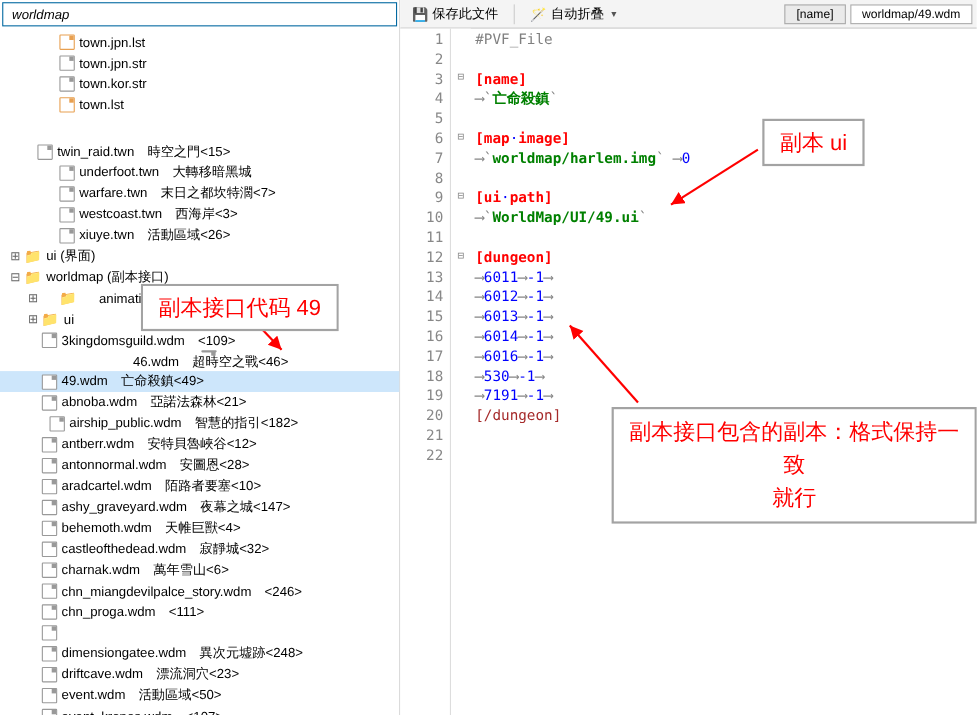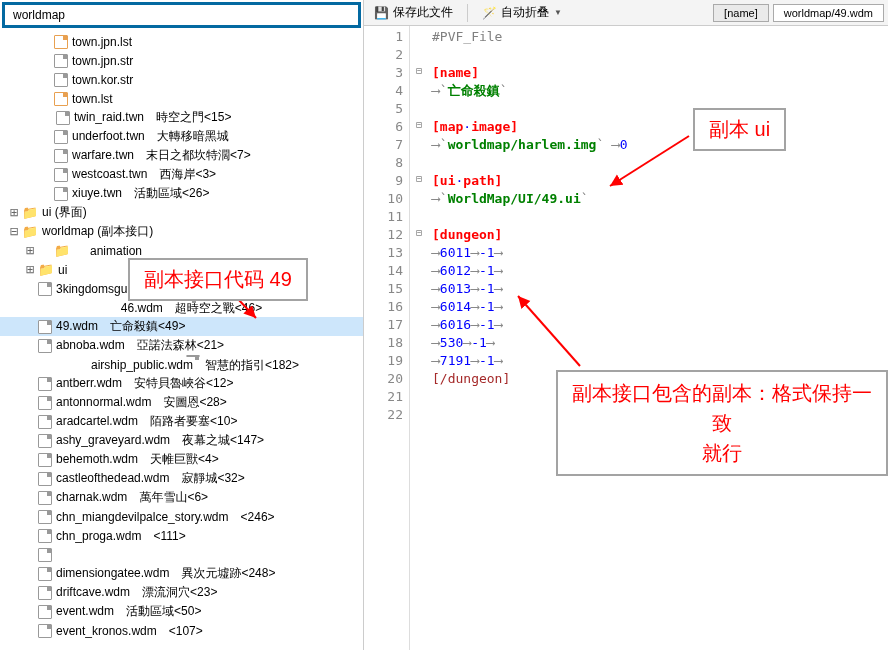--- a/index.html
+++ b/index.html
@@ -19,24 +19,25 @@
 }
 .left-panel {
   width: 364px;
   border-right: 1px solid #ccc;
   display: flex;
   flex-direction: column;
   background: #fff;
 }
 .tree-header {
   padding: 3px 8px;
-  border: 3px solid #0369a1;
+  border: 1px solid #0369a1;
   margin: 2px;
   background: #fff;
   font-size: 12px;
+  font-style: italic;
 }
 .tree {
   flex: 1;
   overflow-y: auto;
   padding: 2px 0;
   font-size: 12px;
 }
 .tree-row {
   display: flex;
   align-items: center;
@@ -209,21 +210,21 @@
         <div class="tree-row" style="padding-left: 40px;">
           <span class="expander none"></span>
           <span class="icon icon-file-gray"></span>
           <span class="tree-label">town.kor.str</span>
         </div>
         <div class="tree-row" style="padding-left: 40px;">
           <span class="expander none"></span>
           <span class="icon icon-file-orange"></span>
           <span class="tree-label">town.lst</span>
         </div>
-        <div class="tree-row" style="padding-left: 42px;">
+        <div class="tree-row" style="padding-left: 20px; margin-top: 24px;">
           <span class="expander none"></span>
           <span class="icon icon-file-gray"></span>
           <span class="tree-label">twin_raid.twn<span class="meta">時空之門&lt;15&gt;</span></span>
         </div>
         <div class="tree-row" style="padding-left: 40px;">
           <span class="expander none"></span>
           <span class="icon icon-file-gray"></span>
           <span class="tree-label">underfoot.twn<span class="meta">大轉移暗黑城</span></span>
         </div>
         <div class="tree-row" style="padding-left: 40px;">
@@ -274,21 +275,21 @@
         <div class="tree-row selected" style="padding-left: 24px;">
           <span class="expander none"></span>
           <span class="icon icon-file-gray"></span>
           <span class="tree-label">49.wdm<span class="meta">亡命殺鎮&lt;49&gt;</span></span>
         </div>
         <div class="tree-row" style="padding-left: 24px;">
           <span class="expander none"></span>
           <span class="icon icon-file-gray"></span>
           <span class="tree-label">abnoba.wdm<span class="meta">亞諾法森林&lt;21&gt;</span></span>
         </div>
-        <div class="tree-row" style="padding-left: 31px; flex-direction: column;">
+        <div class="tree-row" style="padding-left: 31px;">
           <span class="expander none"></span>
           <span class="icon icon-file-gray"></span>
           <span class="tree-label">airship_public.wdm<span class="meta">智慧的指引&lt;182&gt;</span></span>
         </div>
         <div class="tree-row" style="padding-left: 24px;">
           <span class="expander none"></span>
           <span class="icon icon-file-gray"></span>
           <span class="tree-label">antberr.wdm<span class="meta">安特貝魯峽谷&lt;12&gt;</span></span>
         </div>
         <div class="tree-row" style="padding-left: 24px;">

